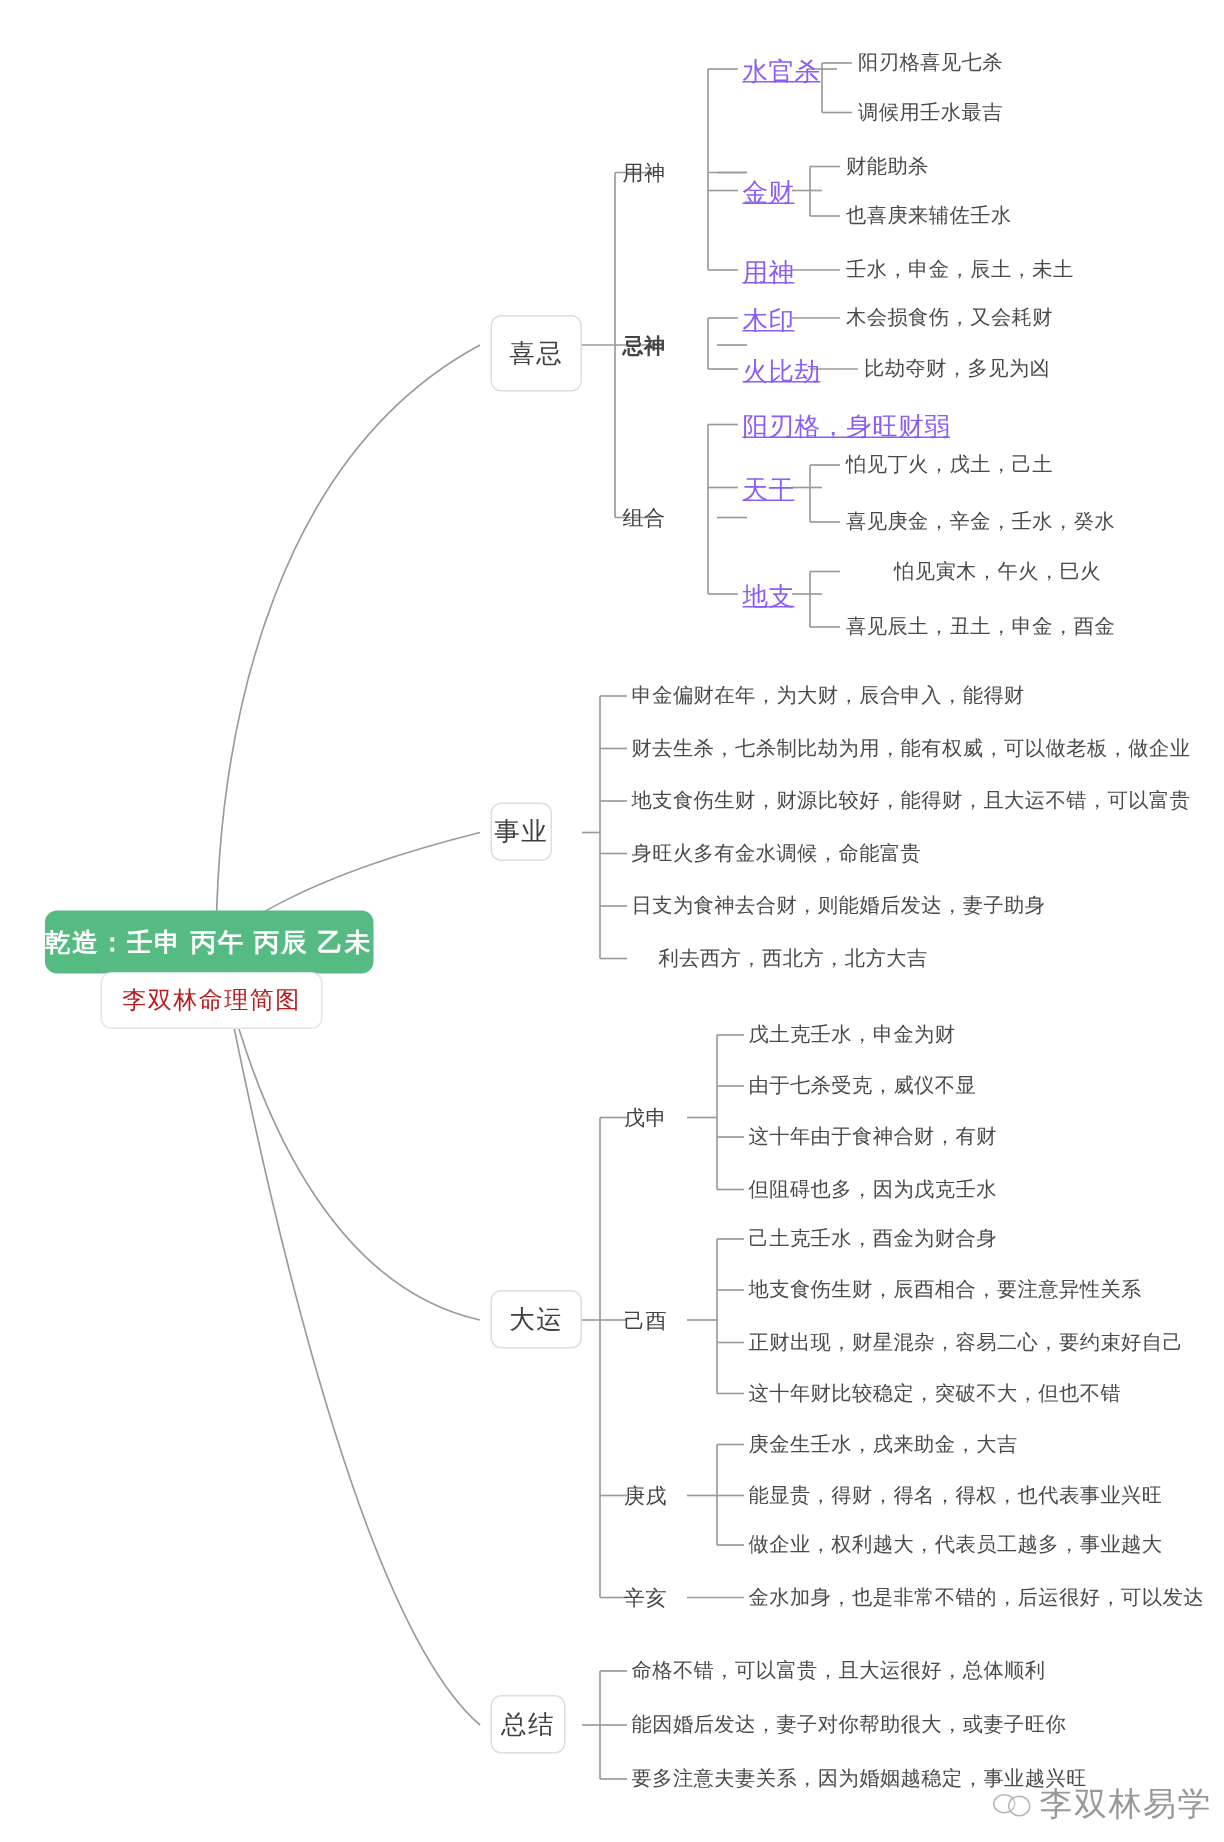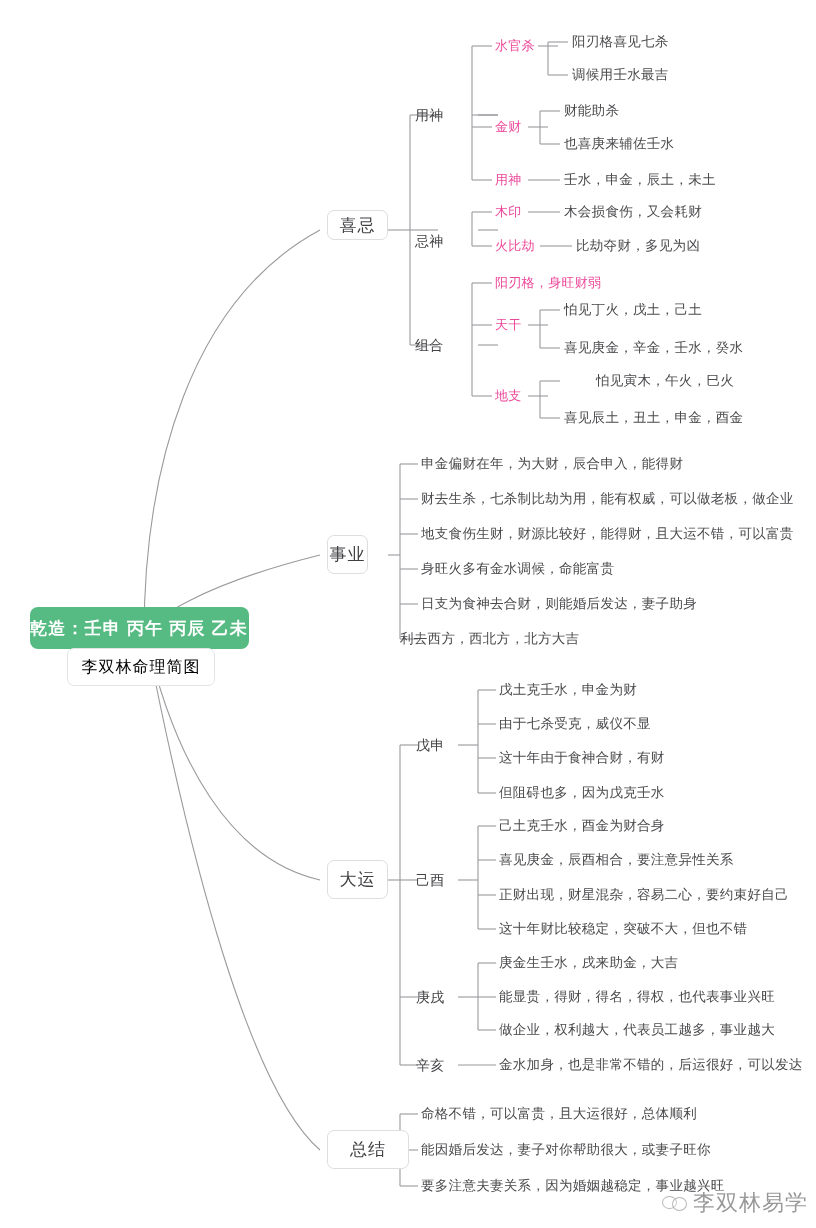--- a/index.html
+++ b/index.html
@@ -52,43 +52,44 @@
     align-items: center;
     letter-spacing: 1.2px;
     white-space: nowrap;
   }
   .subroot-box {
     position: absolute;
     box-sizing: border-box;
     border: 1px solid #e2e4e6;
     border-radius: 7px;
     background: #ffffff;
-    color: #000000;
+    color: #b91c1c;
     font-size: 16px;
     display: flex;
     align-items: center;
     justify-content: center;
     letter-spacing: 1px;
     white-space: nowrap;
   }
   .txt {
     position: absolute;
     color: #4a4a4d;
     font-size: 13.5px;
     line-height: 1;
     white-space: nowrap;
     letter-spacing: 0.3px;
   }
   .txt.l2 {
     color: #434346;
     font-size: 14px;
   }
   .txt.l3 {
-    color: #ec4899;
-    font-size: 13px;
+    color: #8b5cf6;
+    font-size: 17px;
+    text-decoration: underline;
   }
   .watermark {
     position: absolute;
     right: 8px;
     bottom: 10px;
     display: flex;
     align-items: center;
     gap: 5px;
     opacity: 0.62;
     pointer-events: none;
@@ -222,47 +223,47 @@
     </g>
   </svg>
 
   <div class="root-box" style="left:30px; top:607px; width:219px; height:42px;">
     <span>乾造：壬申 丙午 丙辰 乙未</span>
   </div>
   <div class="subroot-box" style="left:67px; top:648px; width:148px; height:38px;">
     <span>李双林命理简图</span>
   </div>
 
-  <div class="node-box" style="left:327px; top:210px; width:61px; height:30px;">
+  <div class="node-box" style="left:327px; top:210px; width:61px; height:51px;">
     <span>喜忌</span>
   </div>
   <div class="node-box" style="left:327px; top:535px; width:41px; height:39px;">
     <span>事业</span>
   </div>
   <div class="node-box" style="left:327px; top:860px; width:61px; height:39px;">
     <span>大运</span>
   </div>
-  <div class="node-box" style="left:327px; top:1130px; width:82px; height:39px;">
+  <div class="node-box" style="left:327px; top:1130px; width:50px; height:39px;">
     <span>总结</span>
   </div>
 
   <div class="txt l2" style="left:415px; top:108px;">用神</div>
 
   <div class="txt l3" style="left:495px; top:39px;">水官杀</div>
   <div class="txt" style="left:572px; top:35px;">阳刃格喜见七杀</div>
   <div class="txt" style="left:572px; top:68px;">调候用壬水最吉</div>
 
   <div class="txt l3" style="left:495px; top:120px;">金财</div>
   <div class="txt" style="left:564px; top:104px;">财能助杀</div>
   <div class="txt" style="left:564px; top:137px;">也喜庚来辅佐壬水</div>
 
   <div class="txt l3" style="left:495px; top:173px;">用神</div>
   <div class="txt" style="left:564px; top:173px;">壬水，申金，辰土，未土</div>
 
-  <div class="txt l2" style="left:415px; top:234px;">忌神</div>
+  <div class="txt l2" style="left:415px; top:223px;font-weight:bold;">忌神</div>
 
   <div class="txt l3" style="left:495px; top:205px;">木印</div>
   <div class="txt" style="left:564px; top:205px;">木会损食伤，又会耗财</div>
 
   <div class="txt l3" style="left:495px; top:239px;">火比劫</div>
   <div class="txt" style="left:576px; top:239px;">比劫夺财，多见为凶</div>
 
   <div class="txt l2" style="left:415px; top:338px;">组合</div>
 
   <div class="txt l3" style="left:495px; top:276px;">阳刃格，身旺财弱</div>
@@ -273,31 +274,31 @@
 
   <div class="txt l3" style="left:495px; top:389px;">地支</div>
   <div class="txt" style="left:596px; top:374px;">怕见寅木，午火，巳火</div>
   <div class="txt" style="left:564px; top:411px;">喜见辰土，丑土，申金，酉金</div>
 
   <div class="txt" style="left:421px; top:457px;">申金偏财在年，为大财，辰合申入，能得财</div>
   <div class="txt" style="left:421px; top:492px;">财去生杀，七杀制比劫为用，能有权威，可以做老板，做企业</div>
   <div class="txt" style="left:421px; top:527px;">地支食伤生财，财源比较好，能得财，且大运不错，可以富贵</div>
   <div class="txt" style="left:421px; top:562px;">身旺火多有金水调候，命能富贵</div>
   <div class="txt" style="left:421px; top:597px;">日支为食神去合财，则能婚后发达，妻子助身</div>
-  <div class="txt" style="left:400px; top:632px;">利去西方，西北方，北方大吉</div>
+  <div class="txt" style="left:439px; top:632px;">利去西方，西北方，北方大吉</div>
 
   <div class="txt l2" style="left:416px; top:738px;">戊申</div>
   <div class="txt" style="left:499px; top:683px;">戊土克壬水，申金为财</div>
   <div class="txt" style="left:499px; top:717px;">由于七杀受克，威仪不显</div>
   <div class="txt" style="left:499px; top:751px;">这十年由于食神合财，有财</div>
   <div class="txt" style="left:499px; top:786px;">但阻碍也多，因为戊克壬水</div>
 
   <div class="txt l2" style="left:416px; top:873px;">己酉</div>
   <div class="txt" style="left:499px; top:819px;">己土克壬水，酉金为财合身</div>
-  <div class="txt" style="left:499px; top:853px;">喜见庚金，辰酉相合，要注意异性关系</div>
+  <div class="txt" style="left:499px; top:853px;">地支食伤生财，辰酉相合，要注意异性关系</div>
   <div class="txt" style="left:499px; top:888px;">正财出现，财星混杂，容易二心，要约束好自己</div>
   <div class="txt" style="left:499px; top:922px;">这十年财比较稳定，突破不大，但也不错</div>
 
   <div class="txt l2" style="left:416px; top:990px;">庚戌</div>
   <div class="txt" style="left:499px; top:956px;">庚金生壬水，戌来助金，大吉</div>
   <div class="txt" style="left:499px; top:990px;">能显贵，得财，得名，得权，也代表事业兴旺</div>
   <div class="txt" style="left:499px; top:1023px;">做企业，权利越大，代表员工越多，事业越大</div>
 
   <div class="txt l2" style="left:416px; top:1058px;">辛亥</div>
   <div class="txt" style="left:499px; top:1058px;">金水加身，也是非常不错的，后运很好，可以发达</div>

